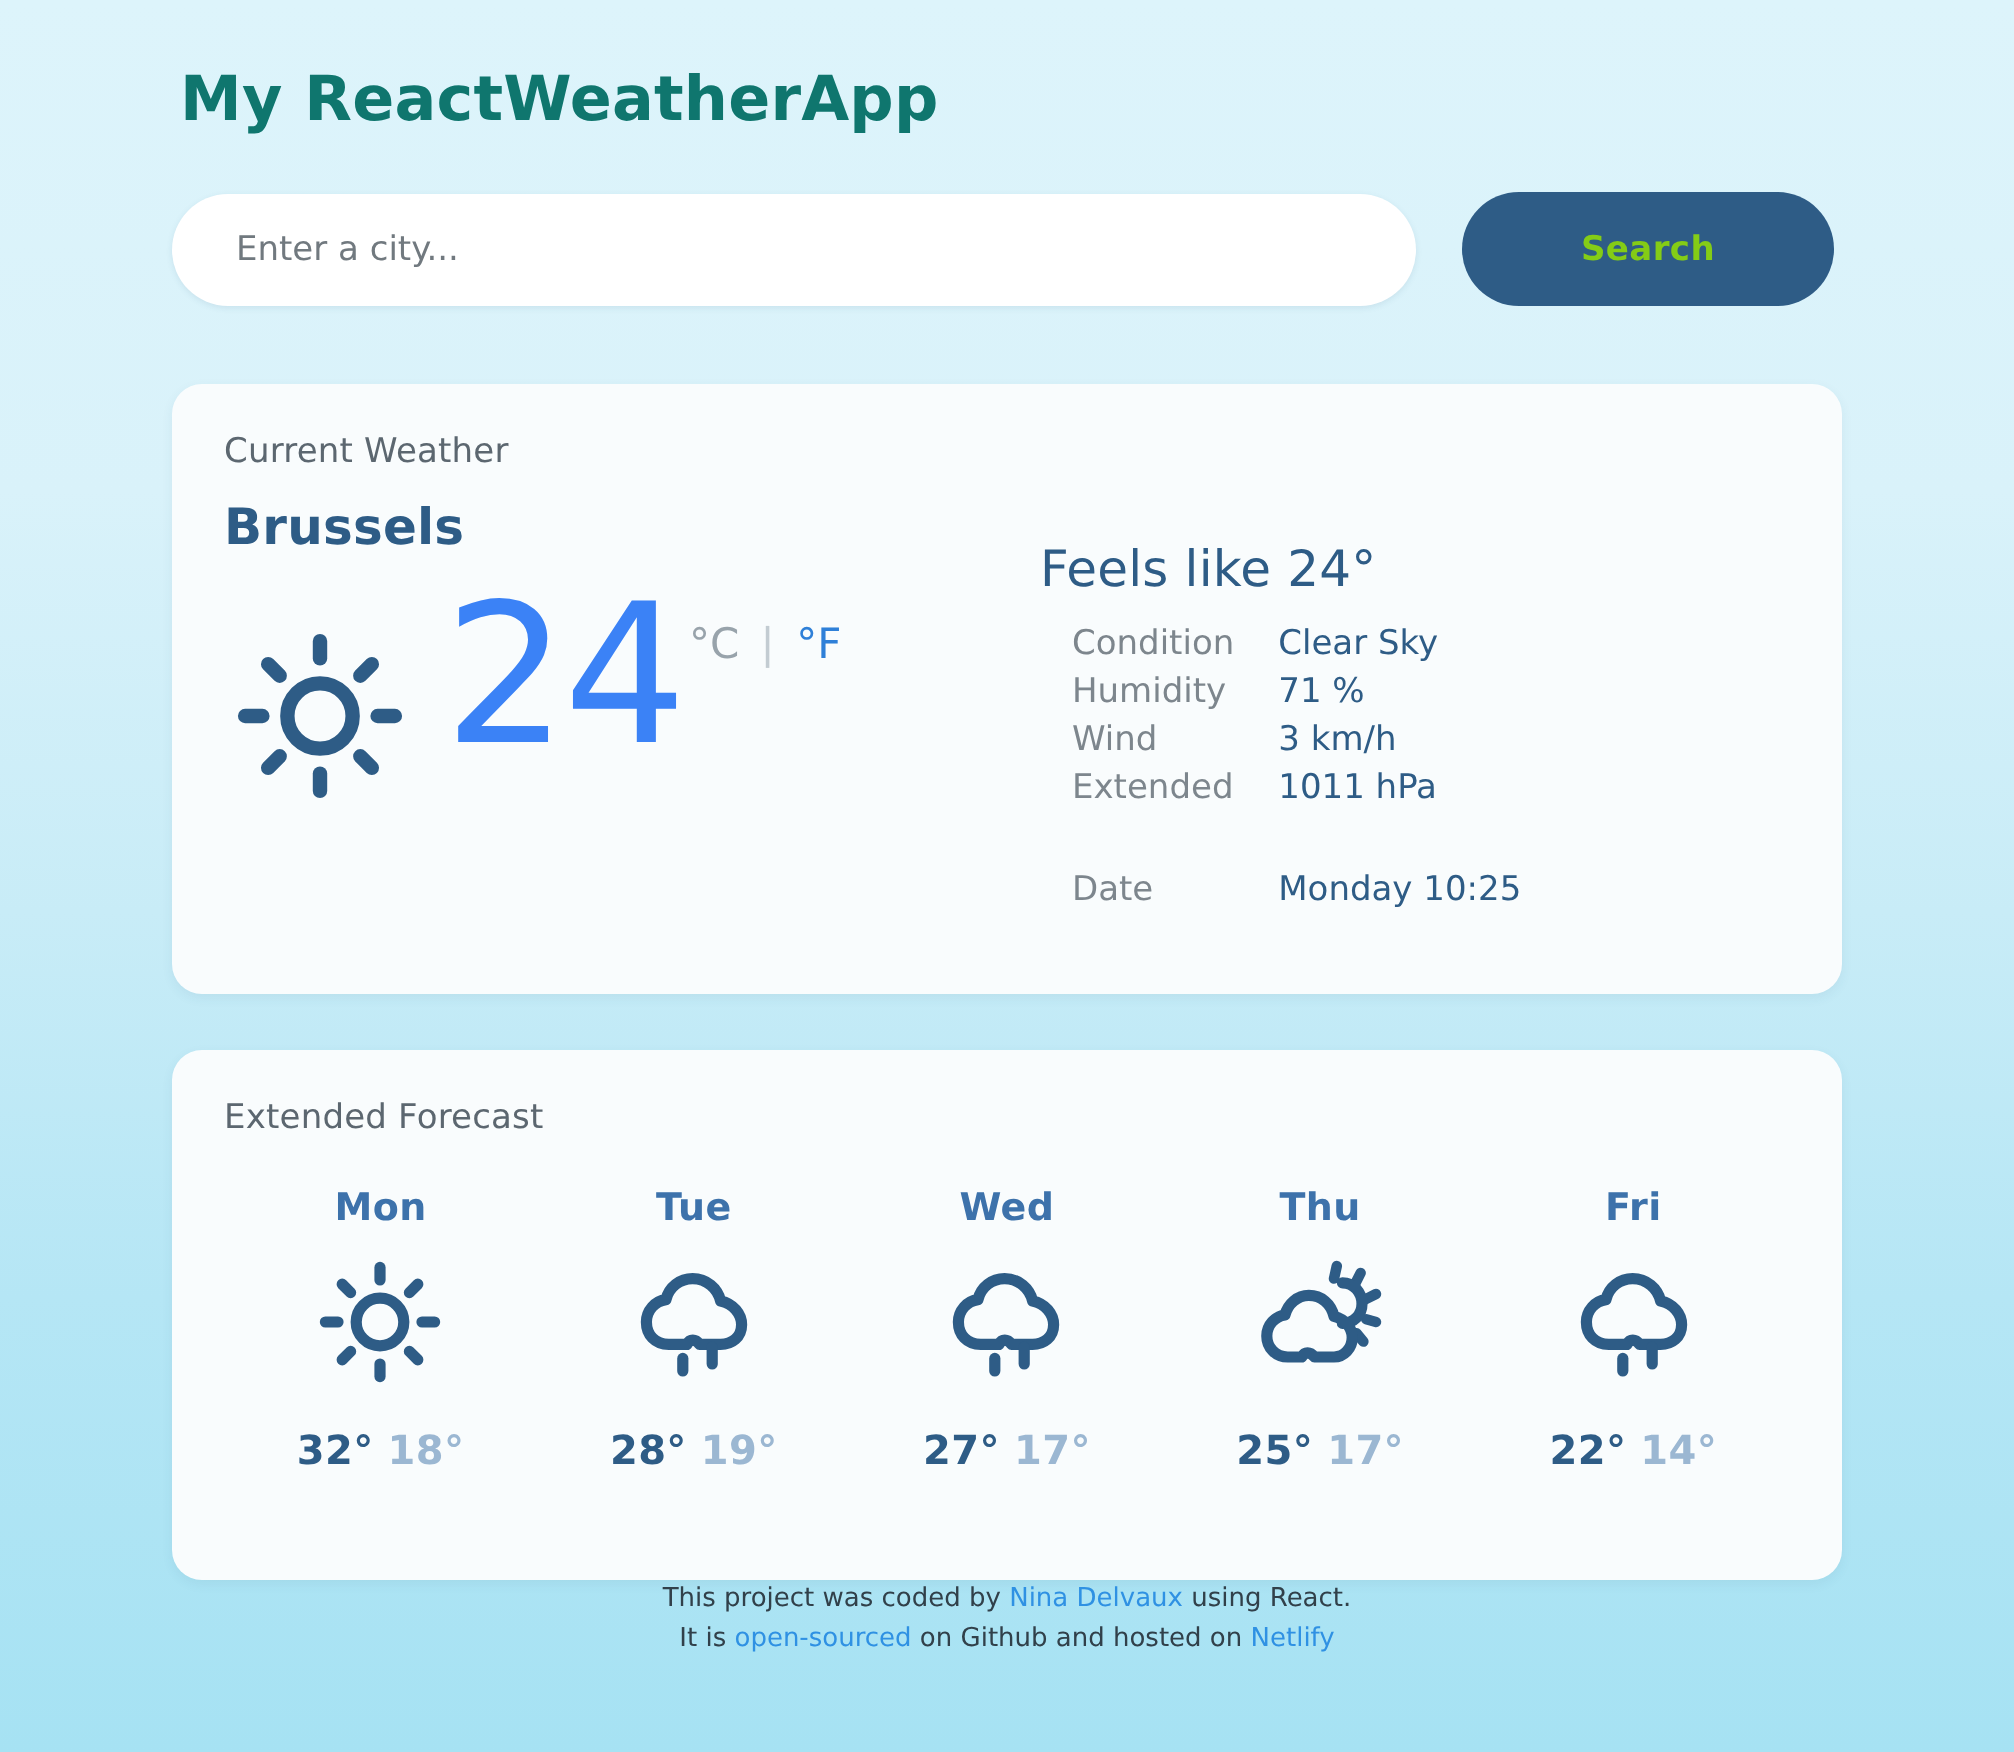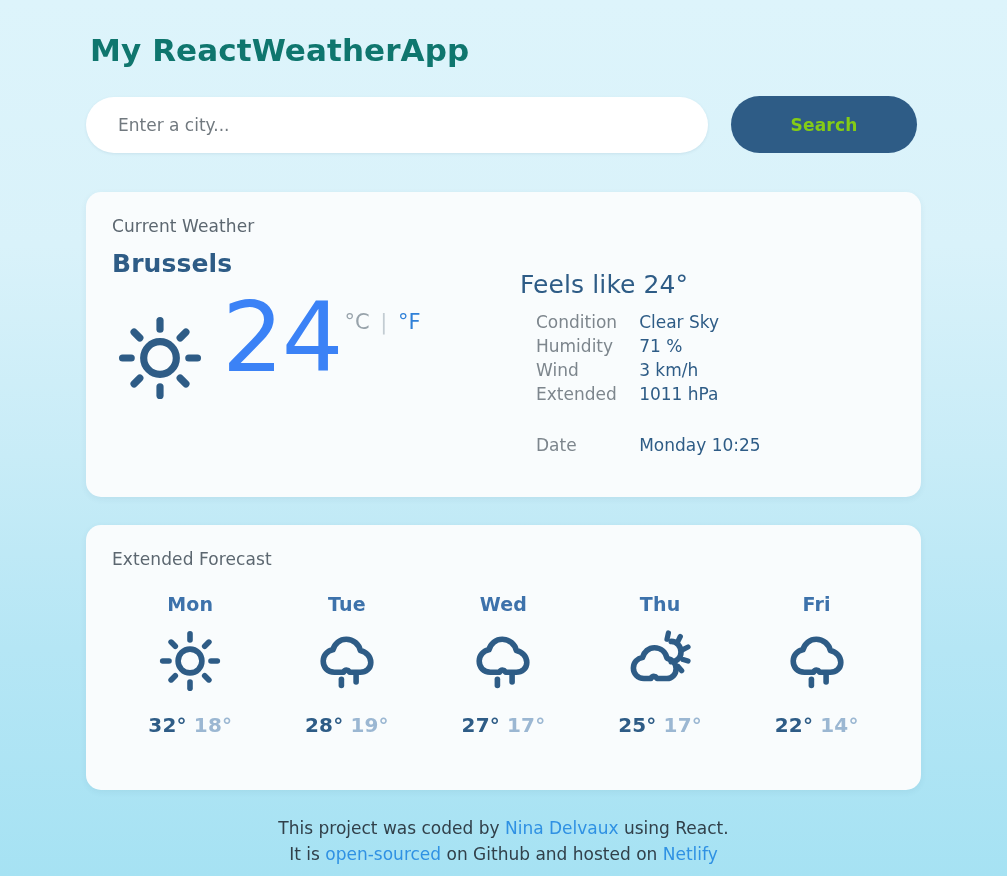--- a/index.html
+++ b/index.html
@@ -209,23 +209,22 @@
     margin-top: 16px;
     font-size: 20px;
     font-weight: bold;
     letter-spacing: 0.2px;
   }
   .fc-max { color: #2e5c86; }
   .fc-min { color: #9bb7d2; margin-left: 7px; }
 
   
   .footer {
-    margin-top: 26px;
     text-align: center;
-    font-size: 17px;
+    font-size: 13px;
     color: #31404a;
     line-height: 1.5;
   }
   .footer a {
     color: #2f91e3;
     text-decoration: none;
     cursor: pointer;
   }
 </style>
 </head>

